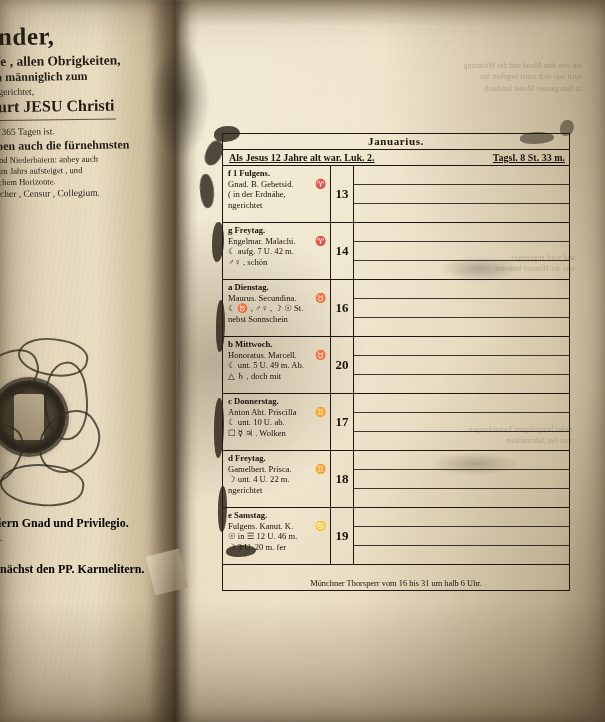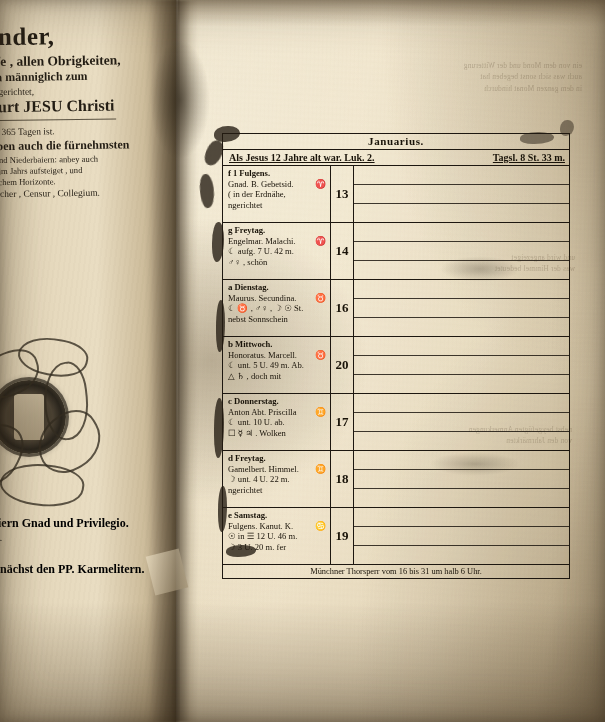--- a/index.html
+++ b/index.html
@@ -254,21 +254,21 @@
     height: 1px;
     background: #1d1710;
     opacity: .85;
   }
   .c-blank .ln.a { top: 33%; }
   .c-blank .ln.b { top: 66%; }
   .cal-foot {
     border-top: 1.4px solid #1d1710;
     font-size: 8.4px;
     text-align: center;
-    padding: 2px 0 2px;
+    padding: 14px 0 2px;
   }
 
   
   .blot {
     position: absolute;
     background: #241c12;
     opacity: .78;
     border-radius: 55% 45% 60% 40%;
     filter: blur(0.5px);
     pointer-events: none;
@@ -455,21 +455,21 @@
             <div class="ln b"></div>
           </div>
         </div>
         <div class="row">
           <div class="c-text">
             <div class="c-day-line">
               <span class="c-glyph">d</span>
               <span>Freytag.</span>
             </div>
             <span class="c-sym-right">♊</span>
-            <div>Gamelbert.  Himmel.</div>
+            <div>Gamelbert.  Prisca.</div>
             <div>☽ unt. 4 U. 22 m.</div>
             <div>ngerichtet</div>
           </div>
           <div class="c-num">18</div>
           <div class="c-blank">
             <div class="ln a"></div>
             <div class="ln b"></div>
           </div>
         </div>
         <div class="row">

